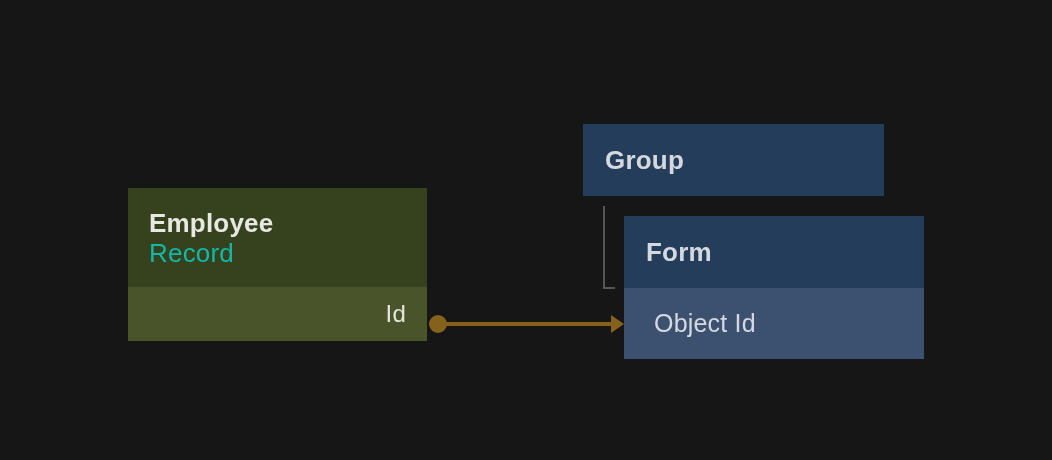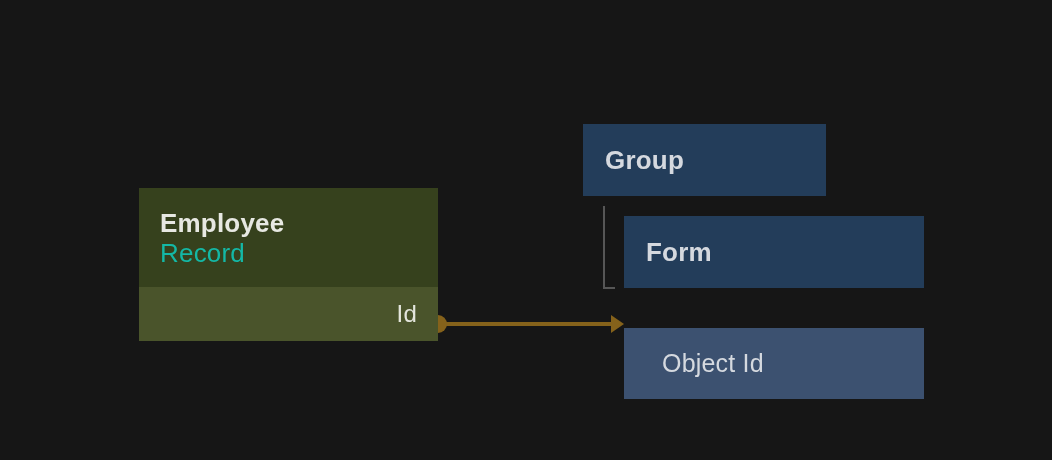--- a/index.html
+++ b/index.html
@@ -37,29 +37,29 @@
     line-height: 30px;
     letter-spacing: 0.2px;
   }
   .field-row {
     display: flex;
     align-items: center;
     font-size: 24px;
     letter-spacing: 0.2px;
   }
   .field-row.align-right { justify-content: flex-end; padding-right: 21px; }
-  .field-row.align-left  { justify-content: flex-start; padding-left: 38px; margin-top: 40px; }
+  .field-row.align-left  { justify-content: flex-start; padding-left: 30px; }
 
   
-  .node-employee { left: 139px; top: 188px; width: 299px; }
+  .node-employee { left: 128px; top: 188px; width: 299px; }
   .node-employee .node-header { height: 99px; }
   .node-employee .field-row   { height: 54px; }
 
   
-  .node-group { left: 583px; top: 124px; width: 243px; }
+  .node-group { left: 583px; top: 124px; width: 301px; }
   .node-group .node-header { height: 72px; padding-left: 22px; }
 
   
   .node-form { left: 624px; top: 216px; width: 300px; }
   .node-form .node-header { height: 72px; padding-left: 22px; }
   .node-form .field-row   { height: 71px; font-size: 25px; }
 
   .edge-layer {
     position: absolute;
     left: 0; top: 0;

